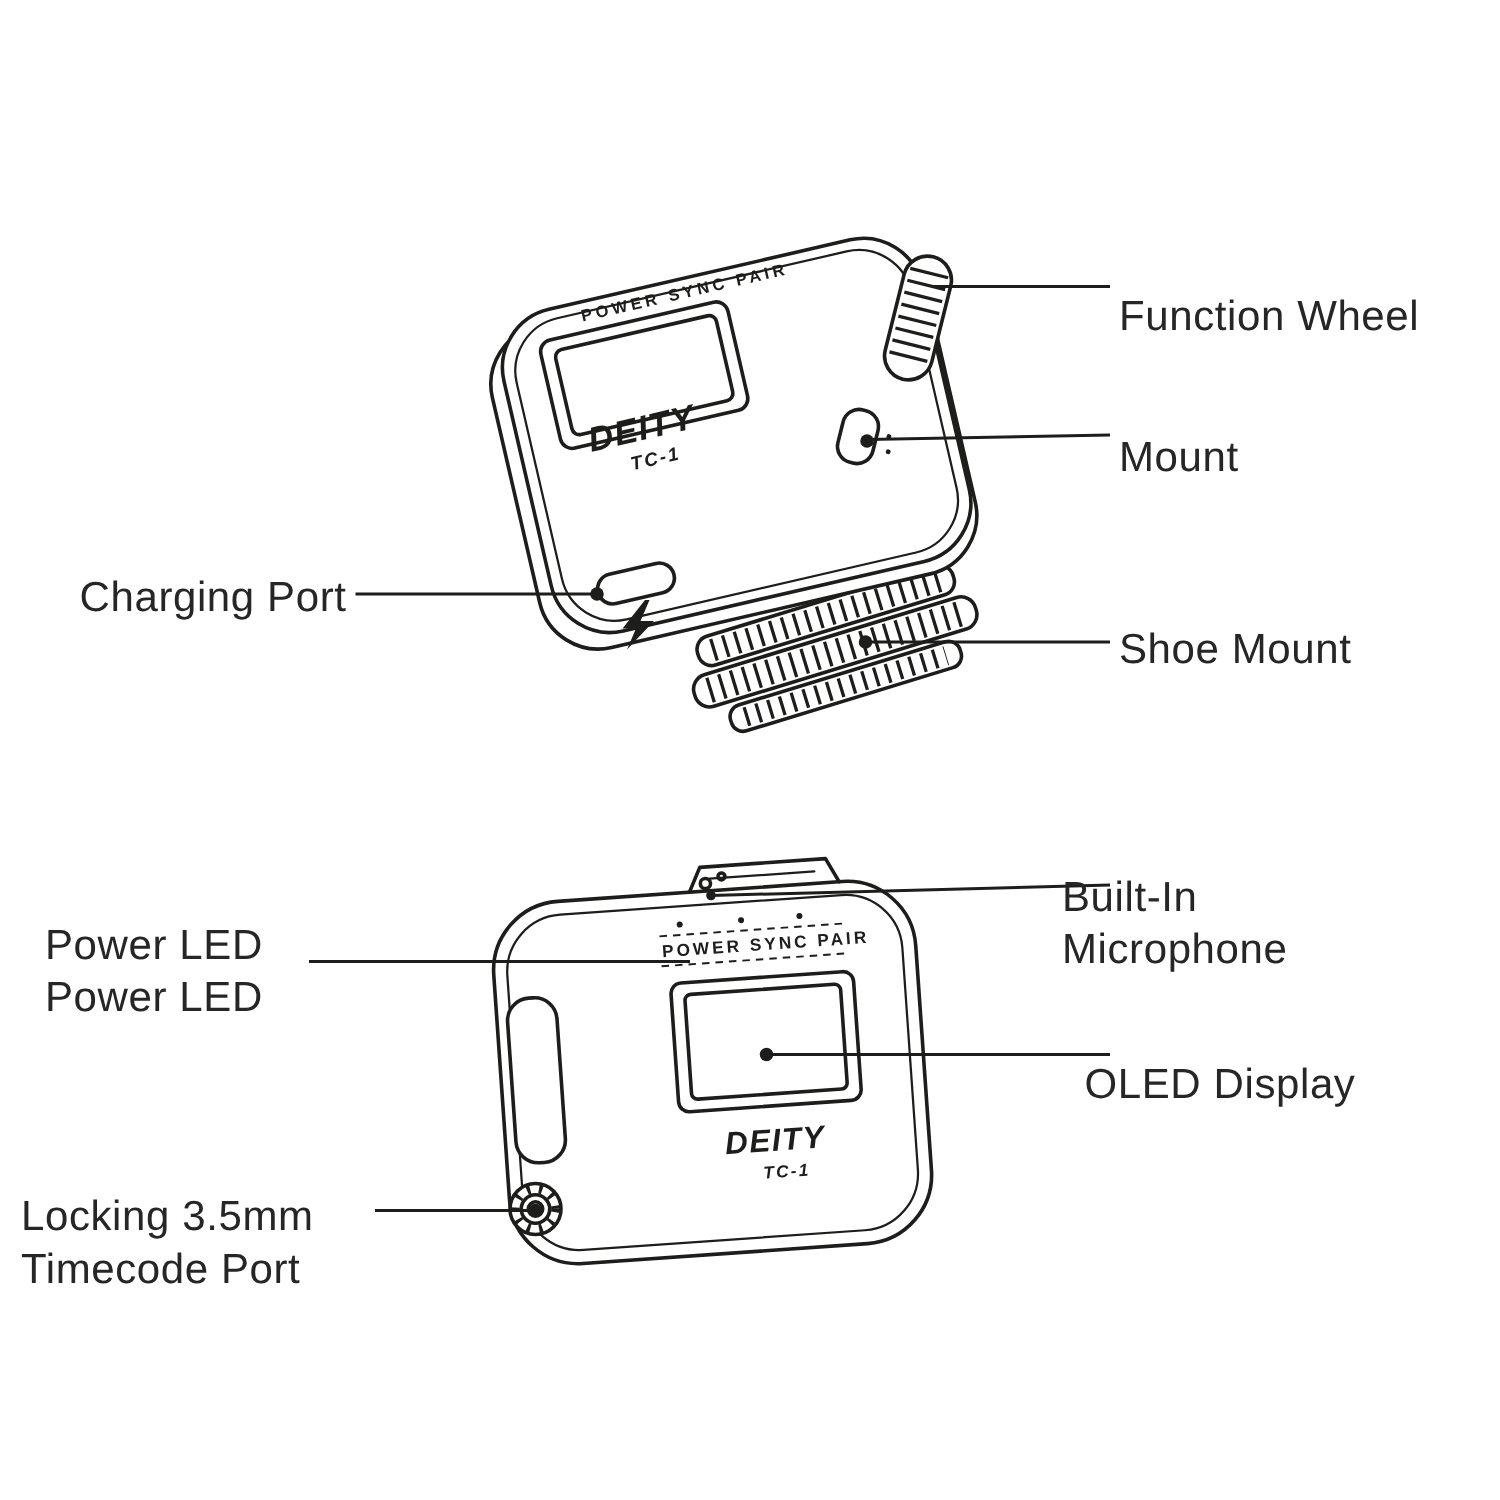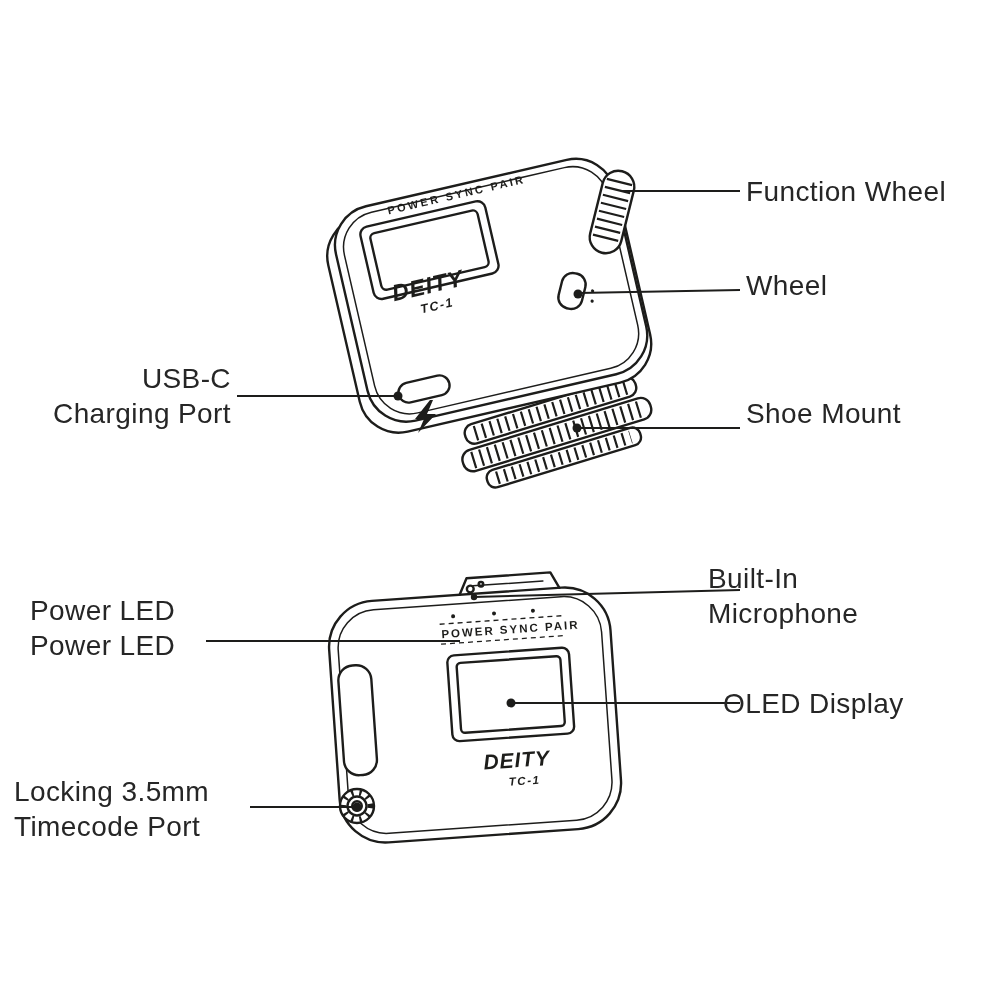--- a/index.html
+++ b/index.html
@@ -3,21 +3,21 @@
 <meta charset="utf-8">
 <style>
   html,body{margin:0;padding:0;background:#fff;}
   .canvas{
     position:relative;width:1000px;height:1000px;background:#ffffff;
     font-family:"Liberation Sans",sans-serif;overflow:hidden;
   }
   .art{position:absolute;left:0;top:0;}
   .callout{
     position:absolute;font-size:28px;line-height:35px;color:#262626;
-    letter-spacing:.4px;white-space:nowrap;font-weight:500;
+    letter-spacing:.4px;white-space:nowrap;font-weight:500;margin-top:19px;
   }
   .callout.align-right{text-align:right;}
   
   .ln{stroke:#1d1d1b;fill:none;stroke-width:2.4;stroke-linecap:round;stroke-linejoin:round;}
   .thin{stroke-width:1.5;}
   .fillw{fill:#ffffff;}
   .leader{stroke:#1d1d1b;stroke-width:2;fill:none;}
   .dot{fill:#1d1d1b;stroke:none;}
   .hatch{stroke:#1d1d1b;fill:none;stroke-dasharray:2.2 6;}
   .brand{font-family:"Liberation Sans",sans-serif;font-style:italic;font-weight:bold;fill:#1d1d1b;stroke:none;}
@@ -129,25 +129,24 @@
       <line class="leader" x1="357" y1="807" x2="250" y2="807"></line>
       <circle class="dot" cx="357" cy="807" r="4.5"></circle>
     </g>
   </svg>
 
   <div class="callout" style="left:746px;top:174px">
     <div>Function Wheel</div>
   </div>
 
   <div class="callout" style="left:746px;top:268px">
-    <div>Wheel</div>
+    <div>Mount</div>
   </div>
 
   <div class="callout align-right" style="right:769px;top:361px">
-    <div>USB-C</div>
     <div>Charging Port</div>
   </div>
 
   <div class="callout" style="left:746px;top:396px">
     <div>Shoe Mount</div>
   </div>
 
   <div class="callout" style="left:708px;top:561px">
     <div>Built-In</div>
     <div>Microphone</div>

